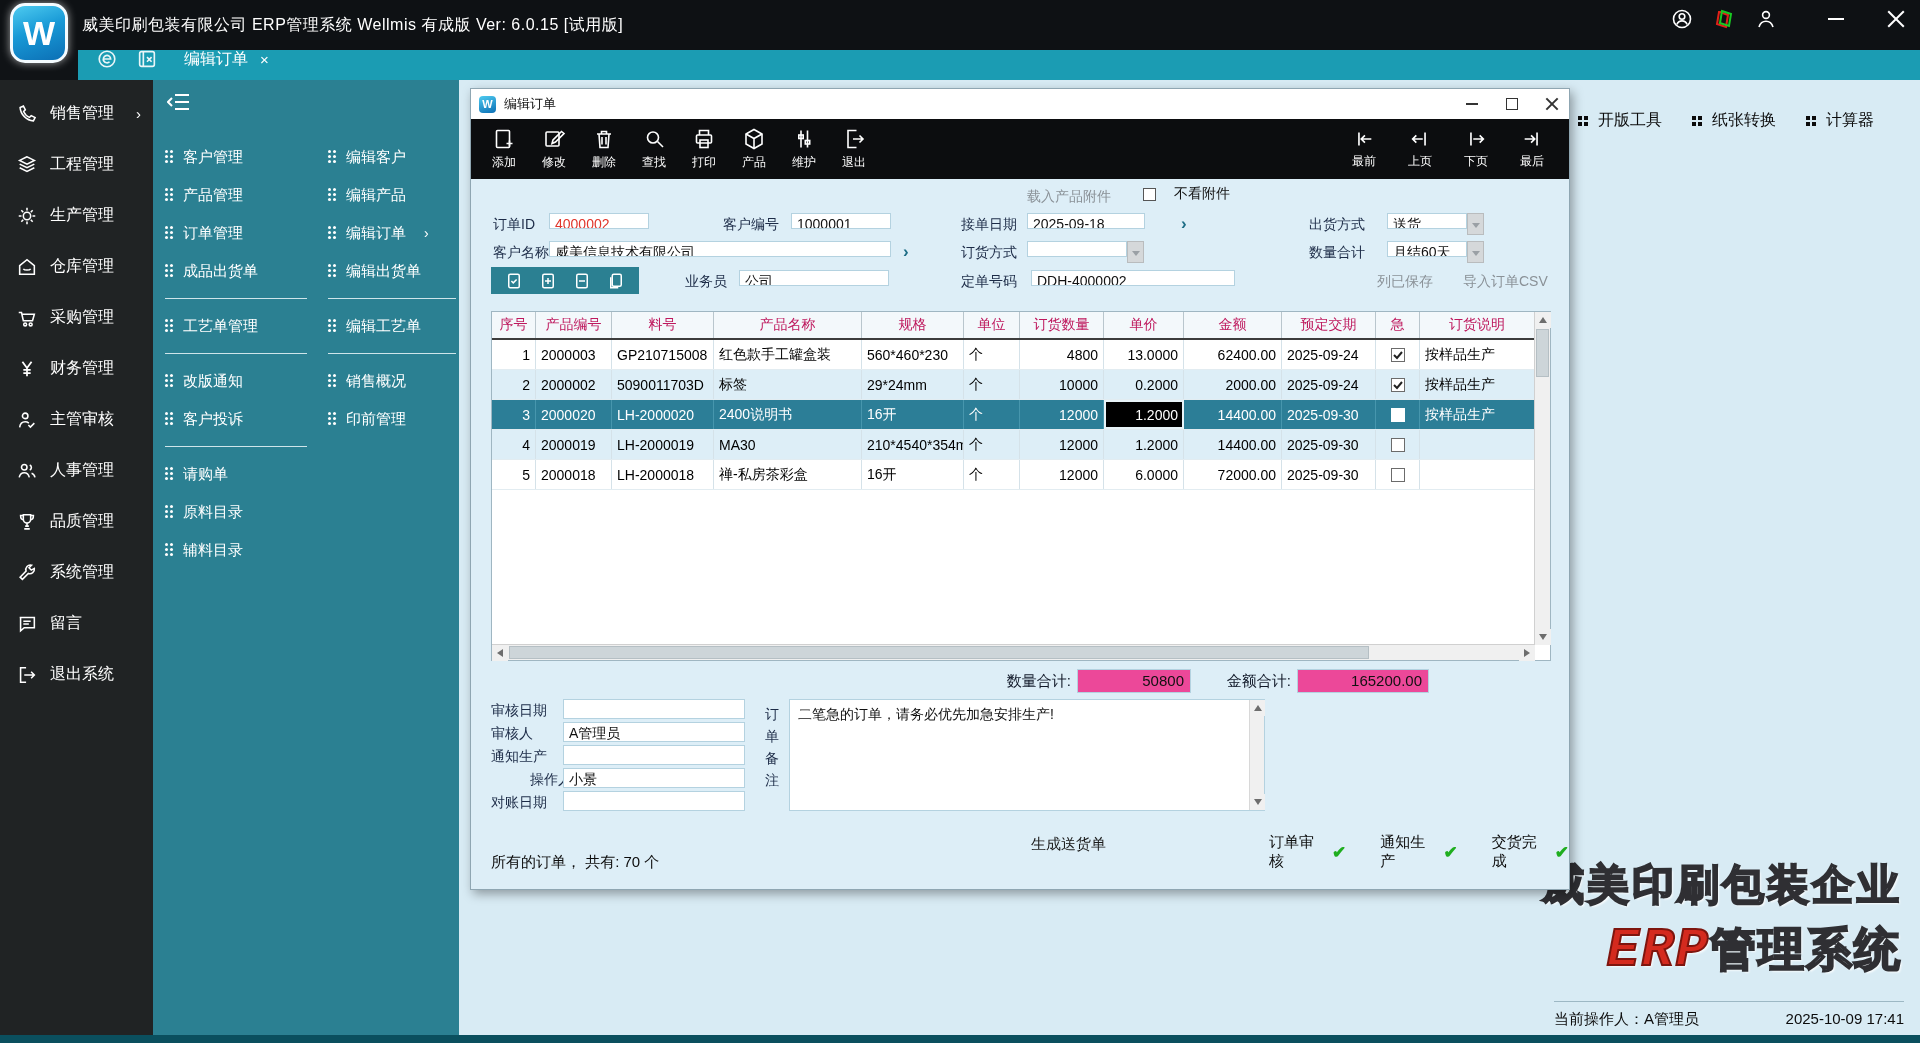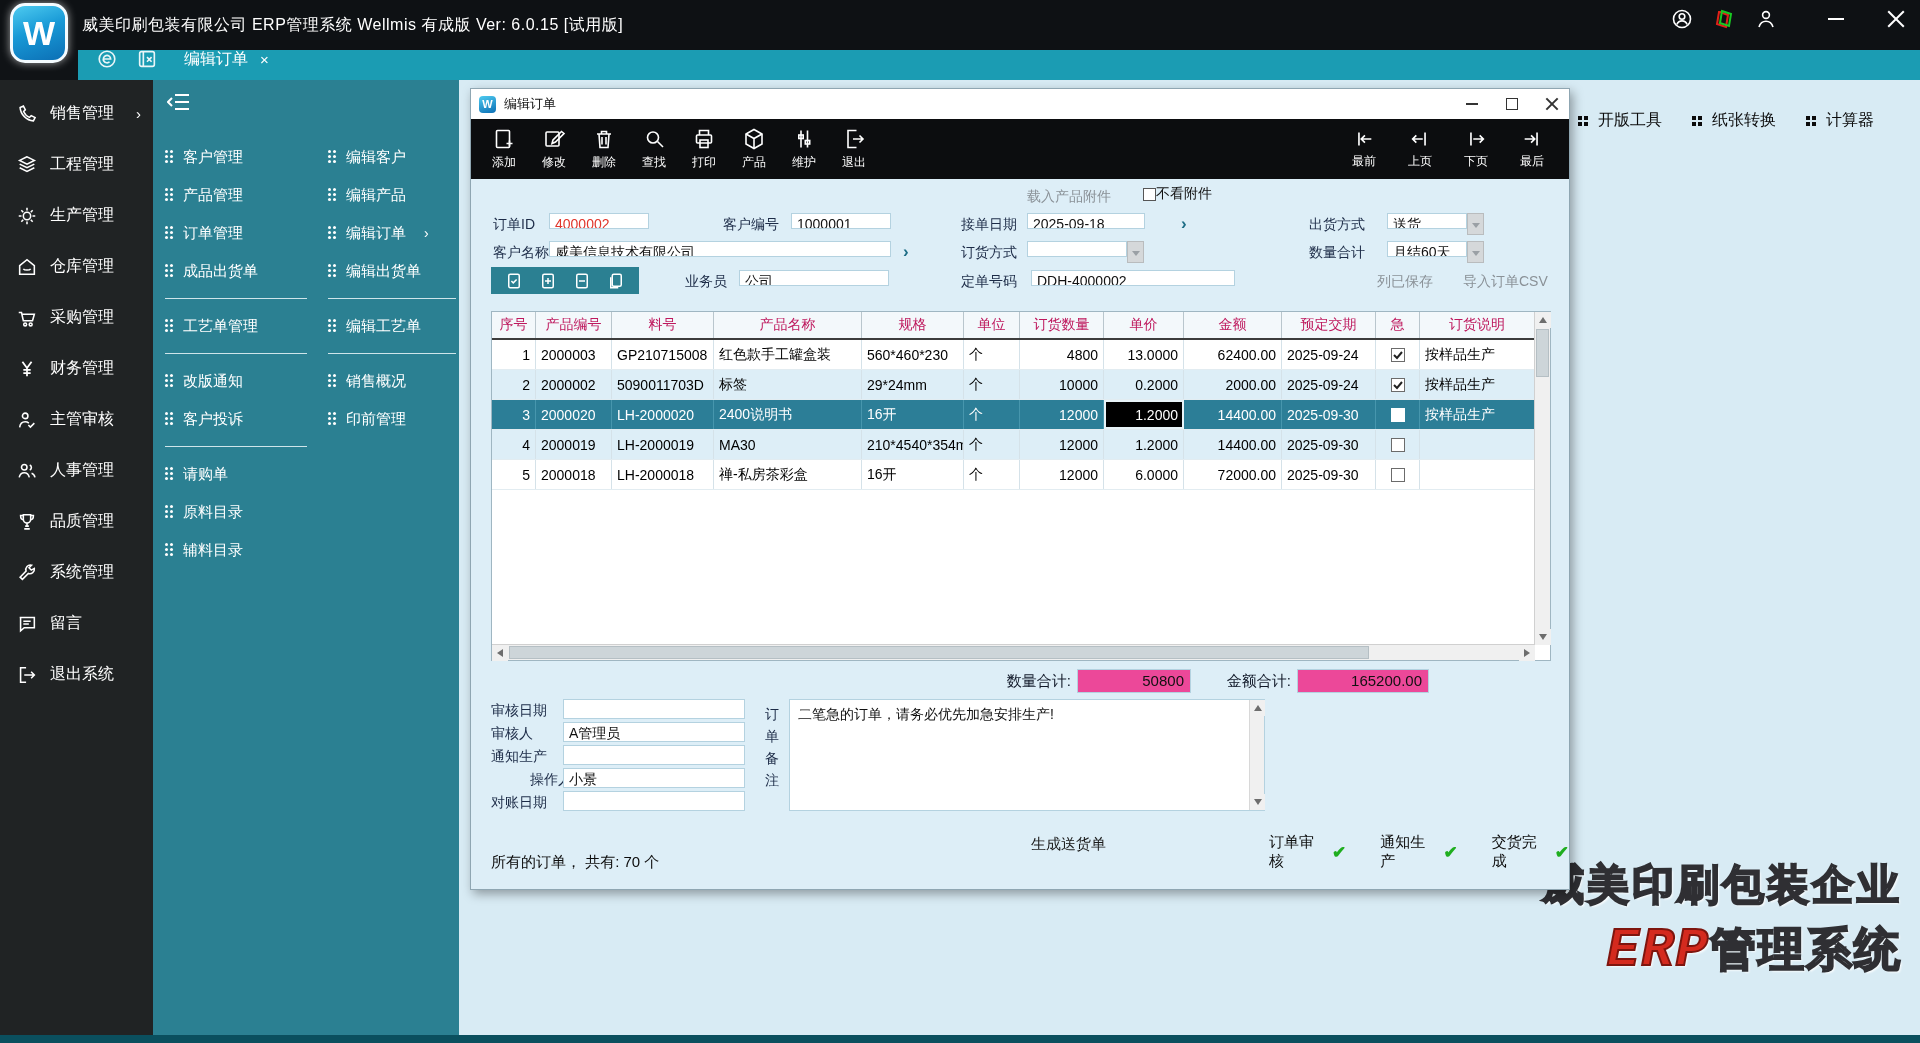--- a/index.html
+++ b/index.html
@@ -81,21 +81,21 @@
   .wt-nav svg { width:22px; height:22px; }
 
   
   .f-label { position:absolute; font-size:14px; color:#1c2b47; height:22px; line-height:22px; white-space:nowrap; }
   .f-input { position:absolute; height:16px; background:#fff; border:1px solid #b4d2e0; font-size:14px; line-height:20px; padding:0 5px; color:#111; white-space:nowrap; overflow:hidden; }
   .f-input.red { color:#e0352b; }
   .f-link { position:absolute; font-size:14px; color:#8a9197; cursor:pointer; height:22px; line-height:22px; }
   .blue-arrow { position:absolute; font-size:17px; font-weight:bold; color:#1d6d86; cursor:pointer; height:22px; line-height:22px; }
   .dd-btn { position:absolute; width:17px; height:22px; background:#d5d8da; border:1px solid #b9bcbe; cursor:pointer; }
   .dd-btn::after { content:""; position:absolute; left:4px; top:9px; border-left:4px solid transparent; border-right:4px solid transparent; border-top:5px solid #9aa0a5; }
-  .attach-cb { position:absolute; display:flex; align-items:center; gap:0; font-size:14px; color:#111; cursor:pointer; }
+  .attach-cb { position:absolute; display:flex; align-items:center; gap:18px; font-size:14px; color:#111; cursor:pointer; }
   .cb-box { width:13px; height:13px; background:#fff; border:1px solid #555; display:inline-block; }
   .iconstrip { position:absolute; left:20px; top:178px; width:148px; height:27px; background:#2b8092; display:flex; align-items:center; justify-content:space-around; padding:0 6px; }
   .iconstrip .is-ic { width:18px; height:18px; color:#fff; cursor:pointer; }
   .iconstrip svg { width:100%; height:100%; }
 
   
   .tablewrap { position:absolute; left:20px; top:222px; width:1060px; height:350px; background:#fff; border:1px solid #9fb6c2; }
   .tbody-area { position:absolute; left:0; top:0; width:1043px; height:333px; overflow:hidden; }
   .thead { display:flex; height:28px; background:#f3f8fb; border-bottom:2px solid #3c3c3c; }
   .th { font-size:14px; color:#be185d; display:flex; align-items:center; justify-content:center; border-right:1px solid #b9c6cd; cursor:pointer; }
@@ -720,15 +720,19 @@
     </div>
 
     <span class="count-text" style="left:20px; top:764px;">所有的订单， 共有: 70 个</span>
   </div>
 
   <div class="watermark">
     <div class="wm1">威美印刷包装企业</div>
     <div class="wm2"><span class="erp">ERP</span><span>管理系统</span></div>
   </div>
 
+  <div class="statusline">
+    <span><span>当前操作人：</span><span>A管理员</span></span>
+    <span>2025-10-09 17:41</span>
+  </div>
 
   <div class="bottomstrip"></div>
 </div>
 
 </body></html>

